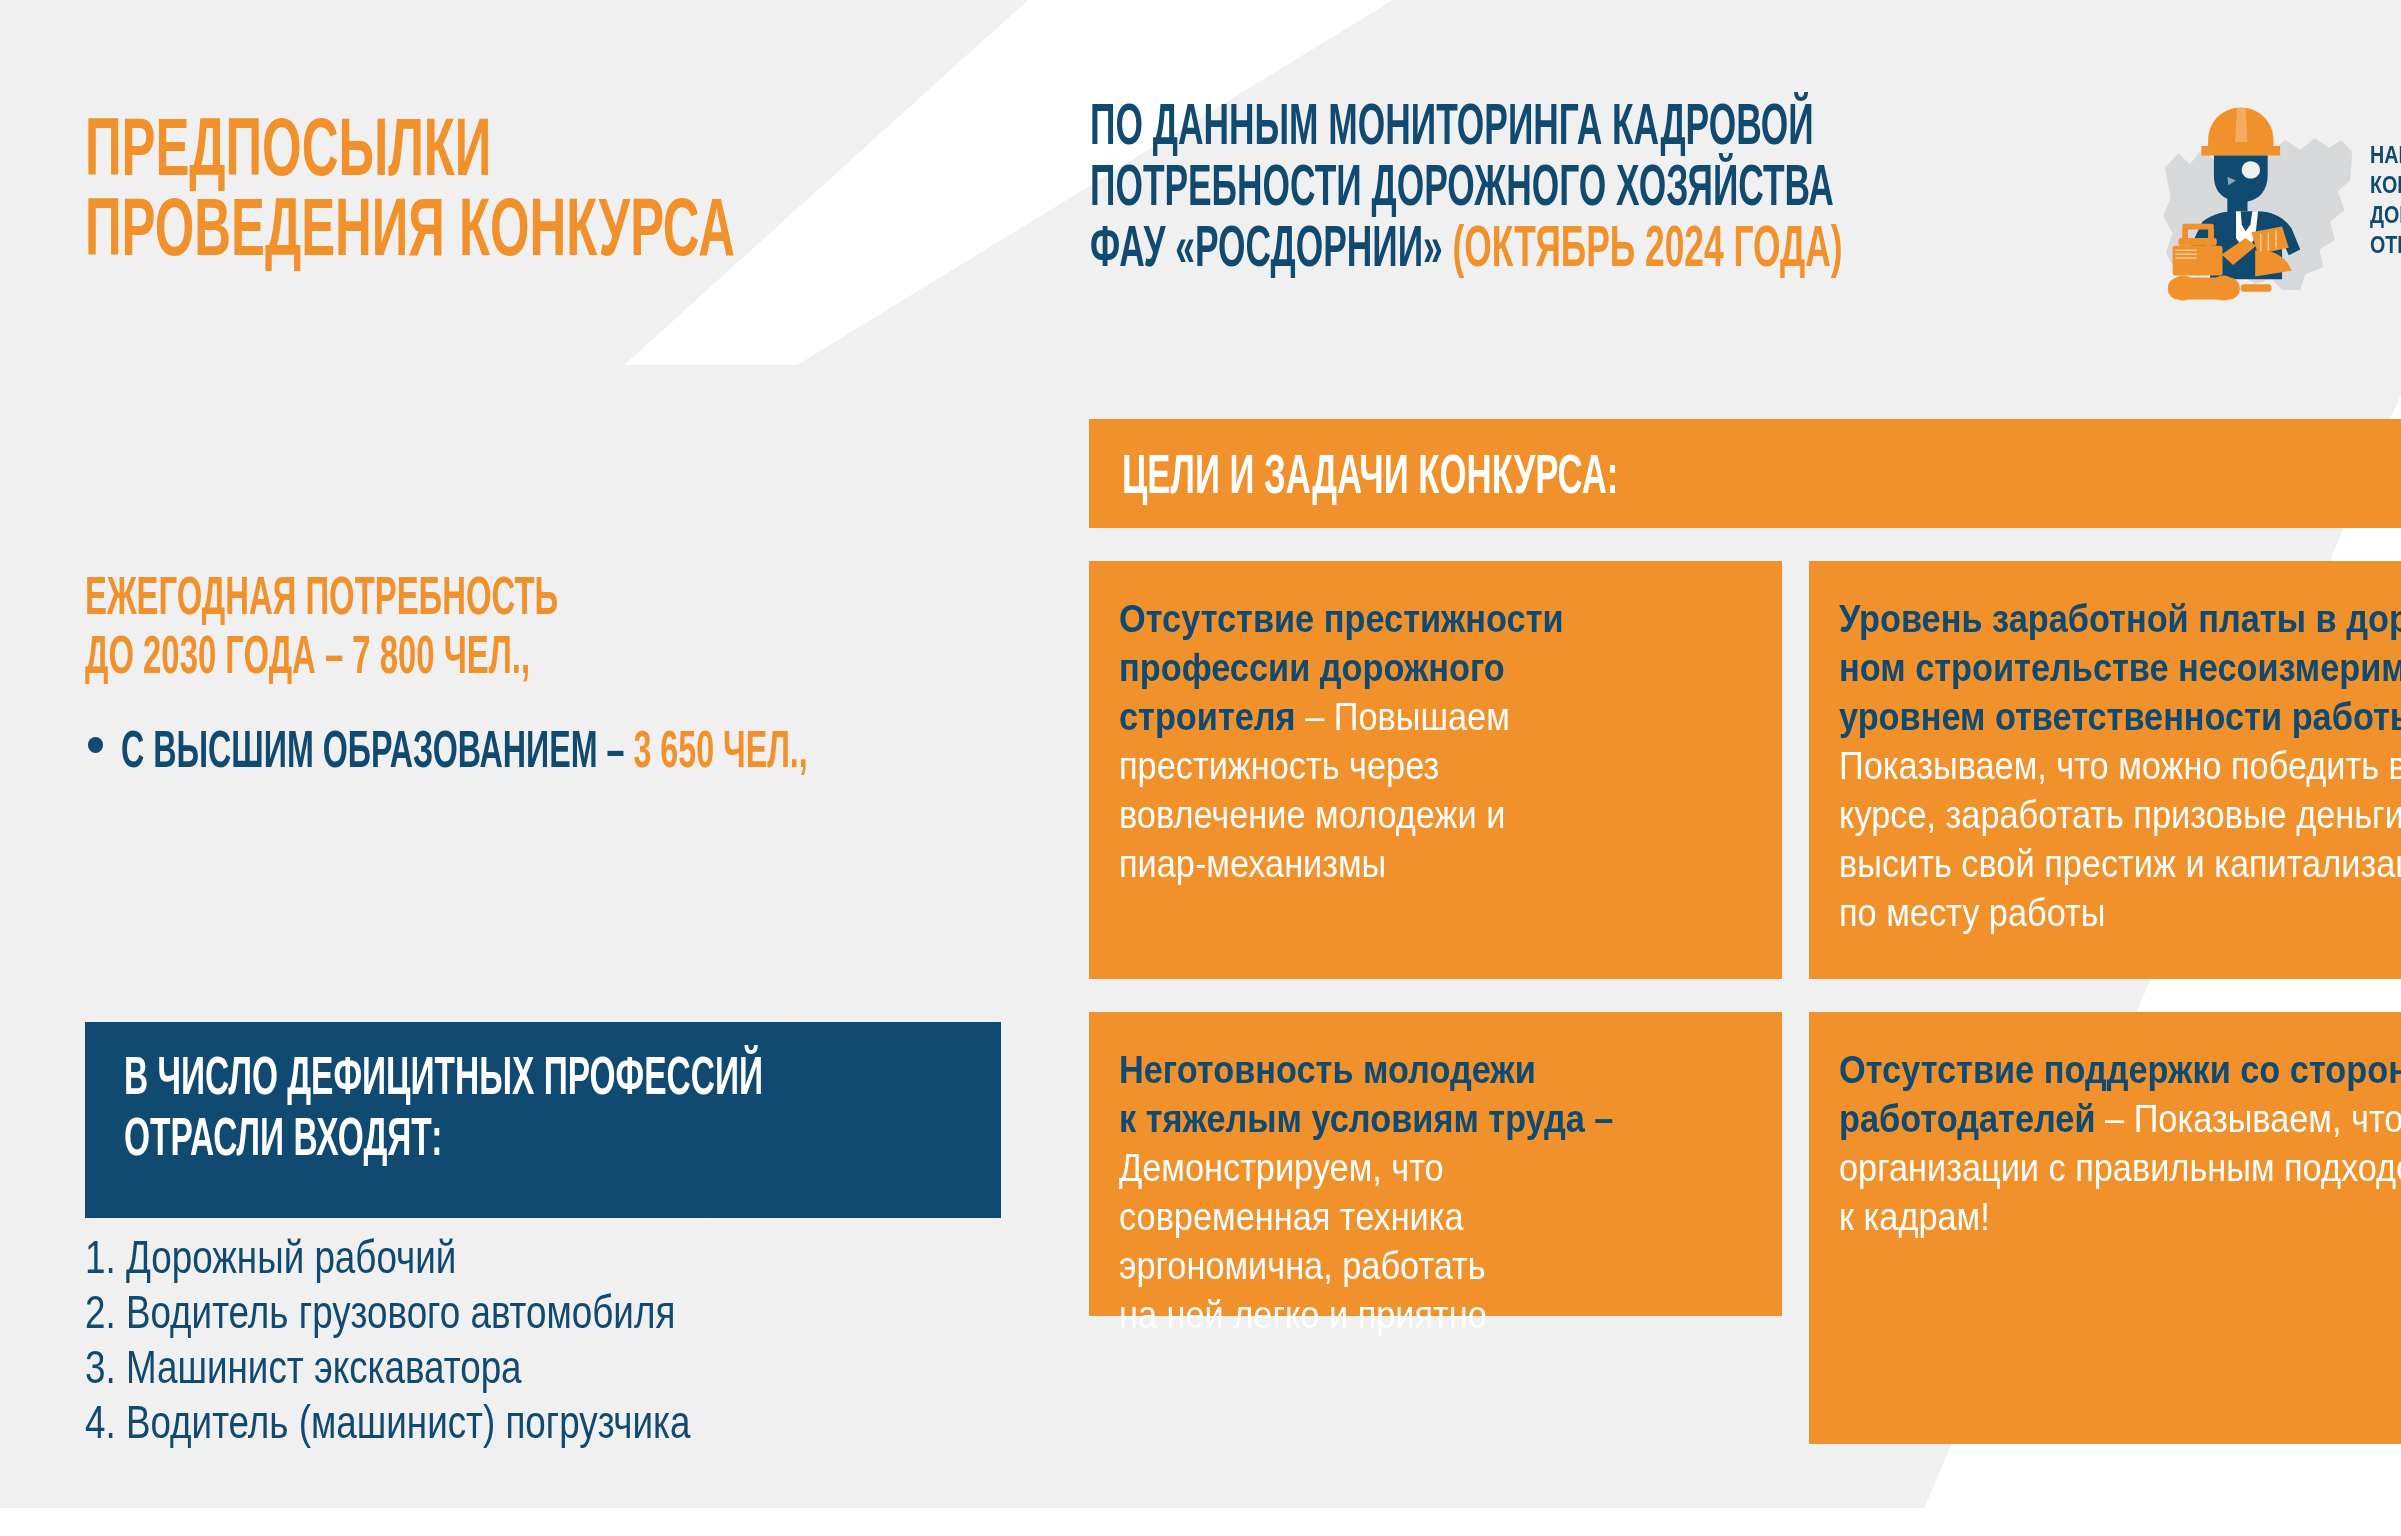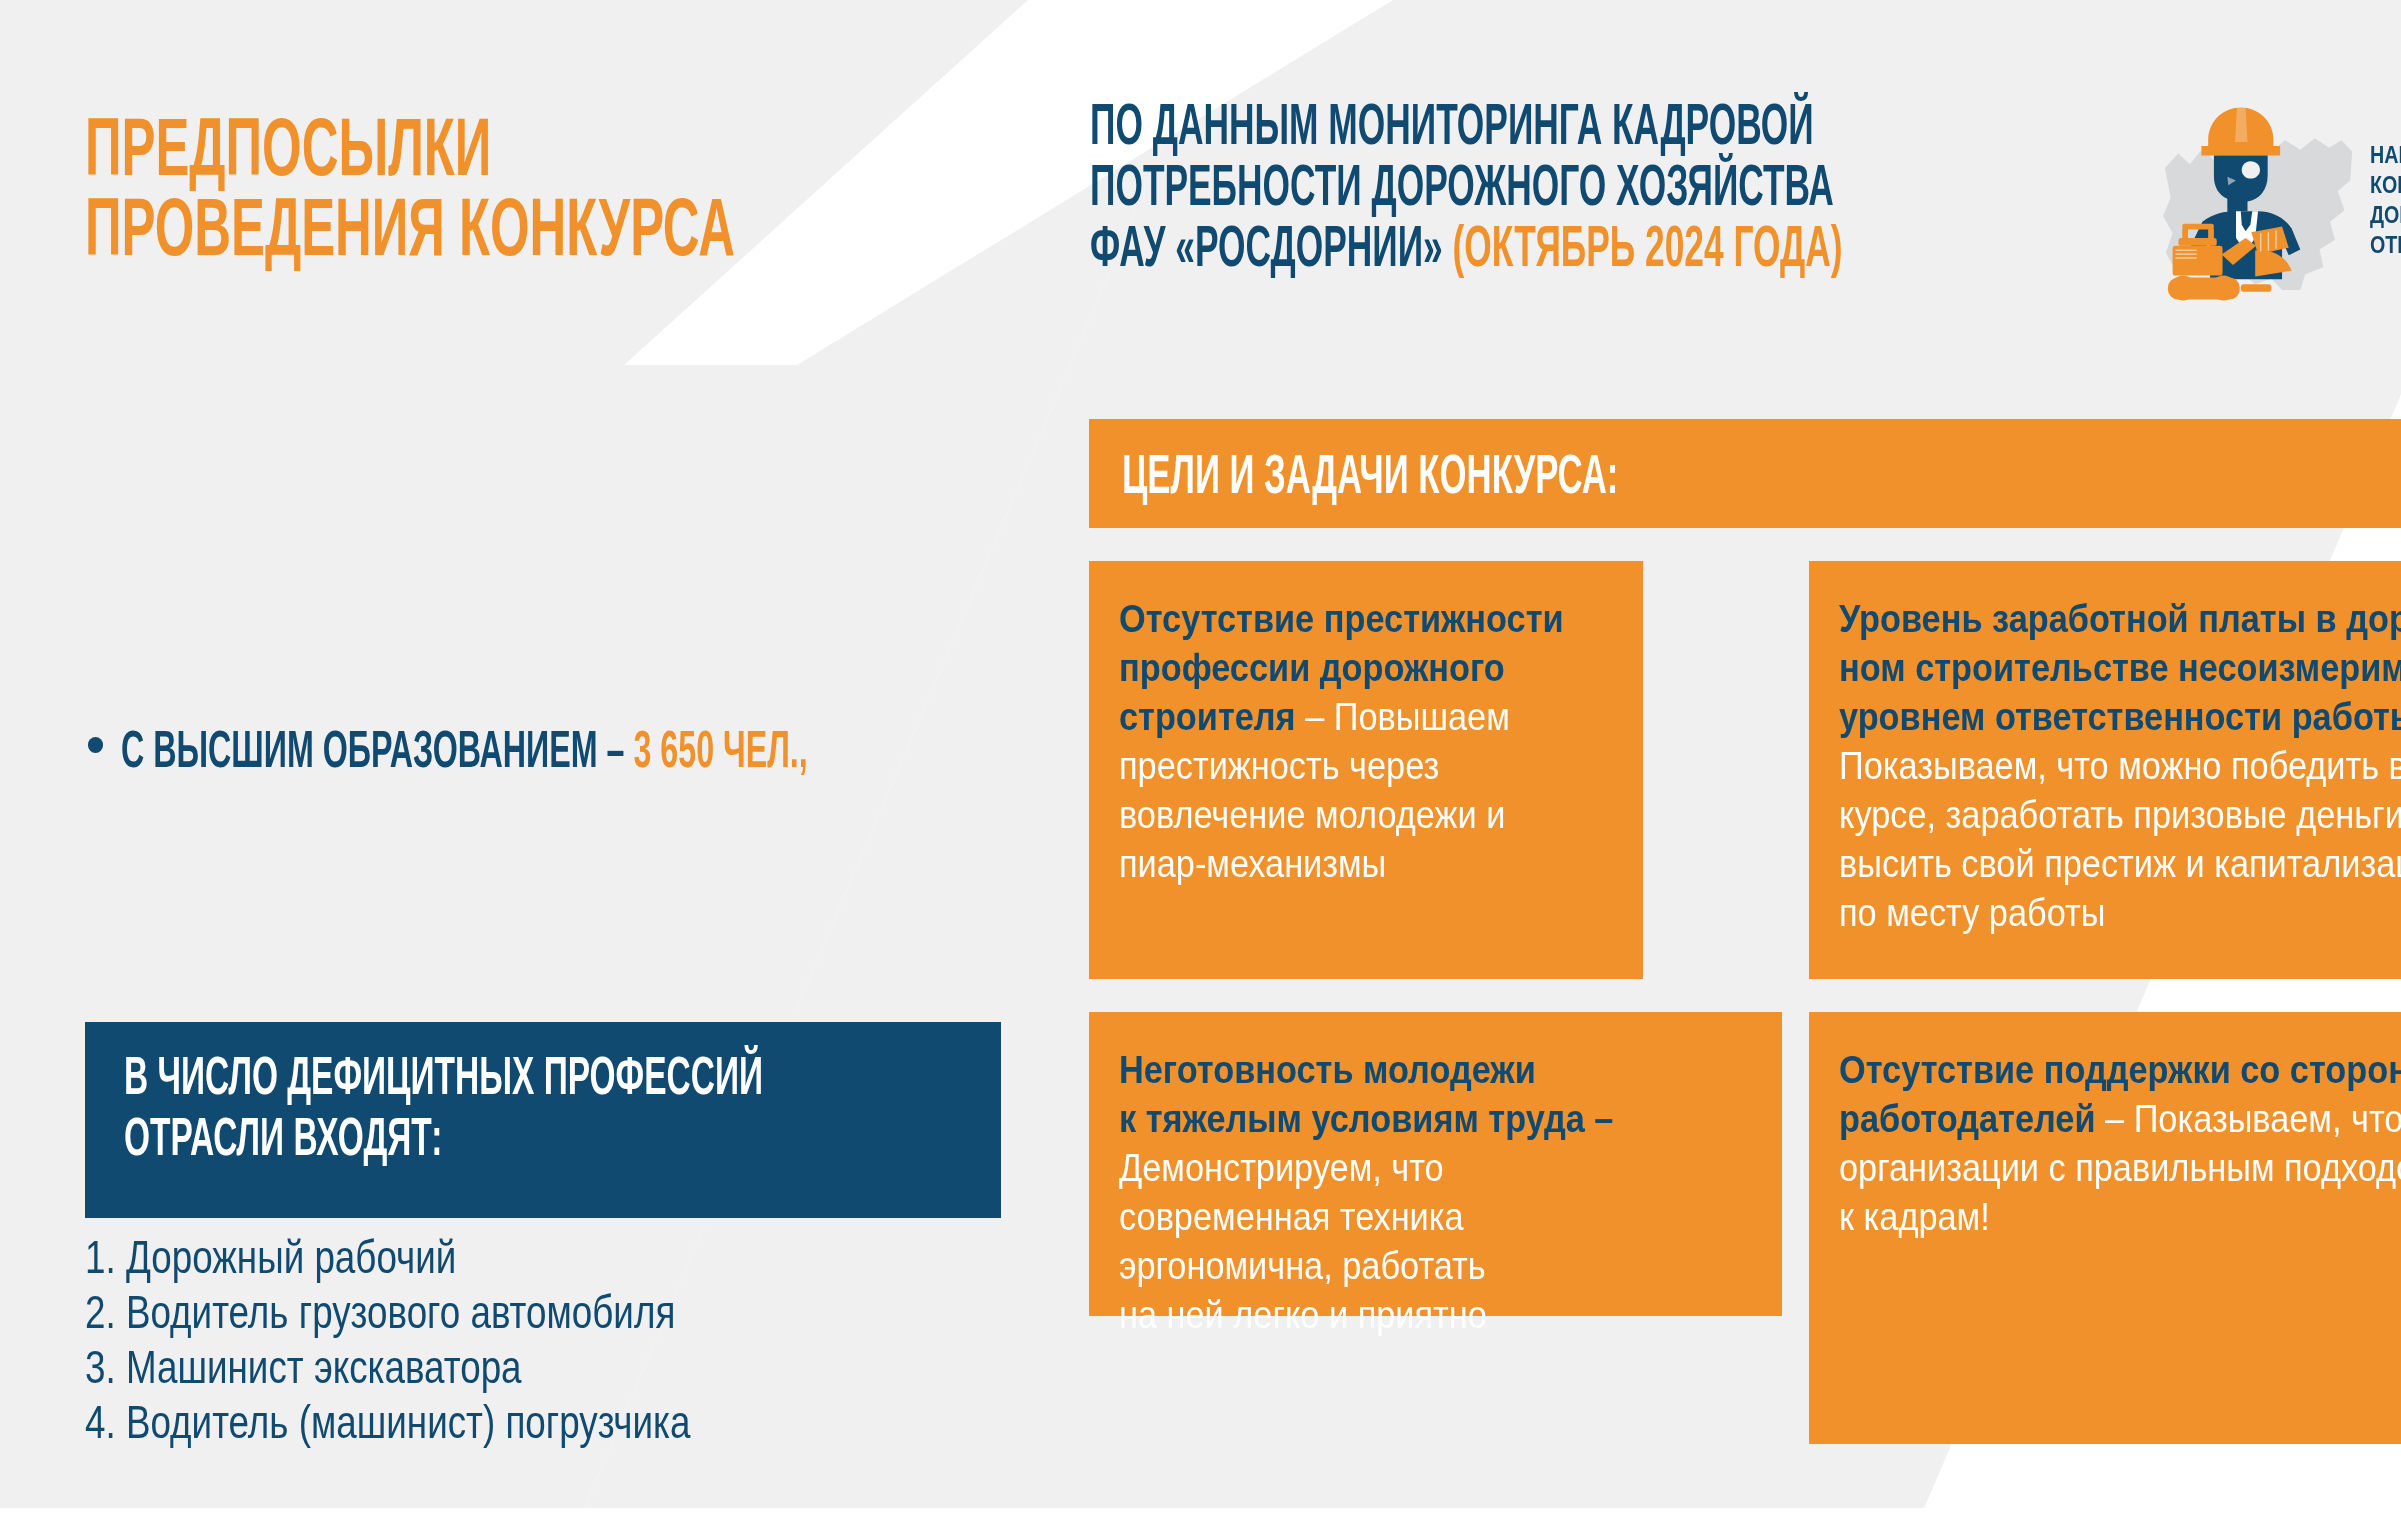--- a/index.html
+++ b/index.html
@@ -216,21 +216,21 @@
     font-size:56px;
     line-height:56px;
   }
 
   .card {
     position:absolute;
     background:#F0912B;
     z-index:6;
     padding:33px 30px 24px 30px;
   }
-  #card-0 { left:1089px; top:561px;  width:554px; height:418px; }
+  #card-0 { left:1089px; top:561px;  width:693px; height:418px; }
   #card-1 { left:1809px; top:561px;  width:815px; height:418px; }
   #card-2 { left:1089px; top:1012px;  width:693px; height:304px; }
   #card-3 { left:1809px; top:1012px;  width:815px; height:432px; }
 
   .card .cline {
     display:block;
     font-family:"Liberation Sans Narrow","Liberation Sans", sans-serif;
     font-size:39px;
     line-height:49px;
     color:#ffffff;
@@ -316,20 +316,24 @@
 
     <div id="logo-text">
       <span class="ltl">НАЦИОНАЛЬНЫЙ</span>
       <span class="ltl">КОНКУРС МЕХАНИЗАТОРОВ</span>
       <span class="ltl">ДОРОЖНО-СТРОИТЕЛЬНОЙ</span>
       <span class="ltl">ОТРАСЛИ</span>
     </div>
   </div>
 
 
+  <div id="annual-need">
+    <span class="cond aline">ЕЖЕГОДНАЯ ПОТРЕБНОСТЬ</span>
+    <span class="cond aline">ДО 2030 ГОДА – 7 800 ЧЕЛ.,</span>
+  </div>
 
   <div id="bullets">
 
     <div class="bullet-row">
       <span class="bullet-dot"></span>
       <div class="bullet-body">
         <span class="cond bline"><span>С ВЫСШИМ ОБРАЗОВАНИЕМ – </span><span class="num">3 650 ЧЕЛ.,</span></span>
       </div>
     </div>
 

